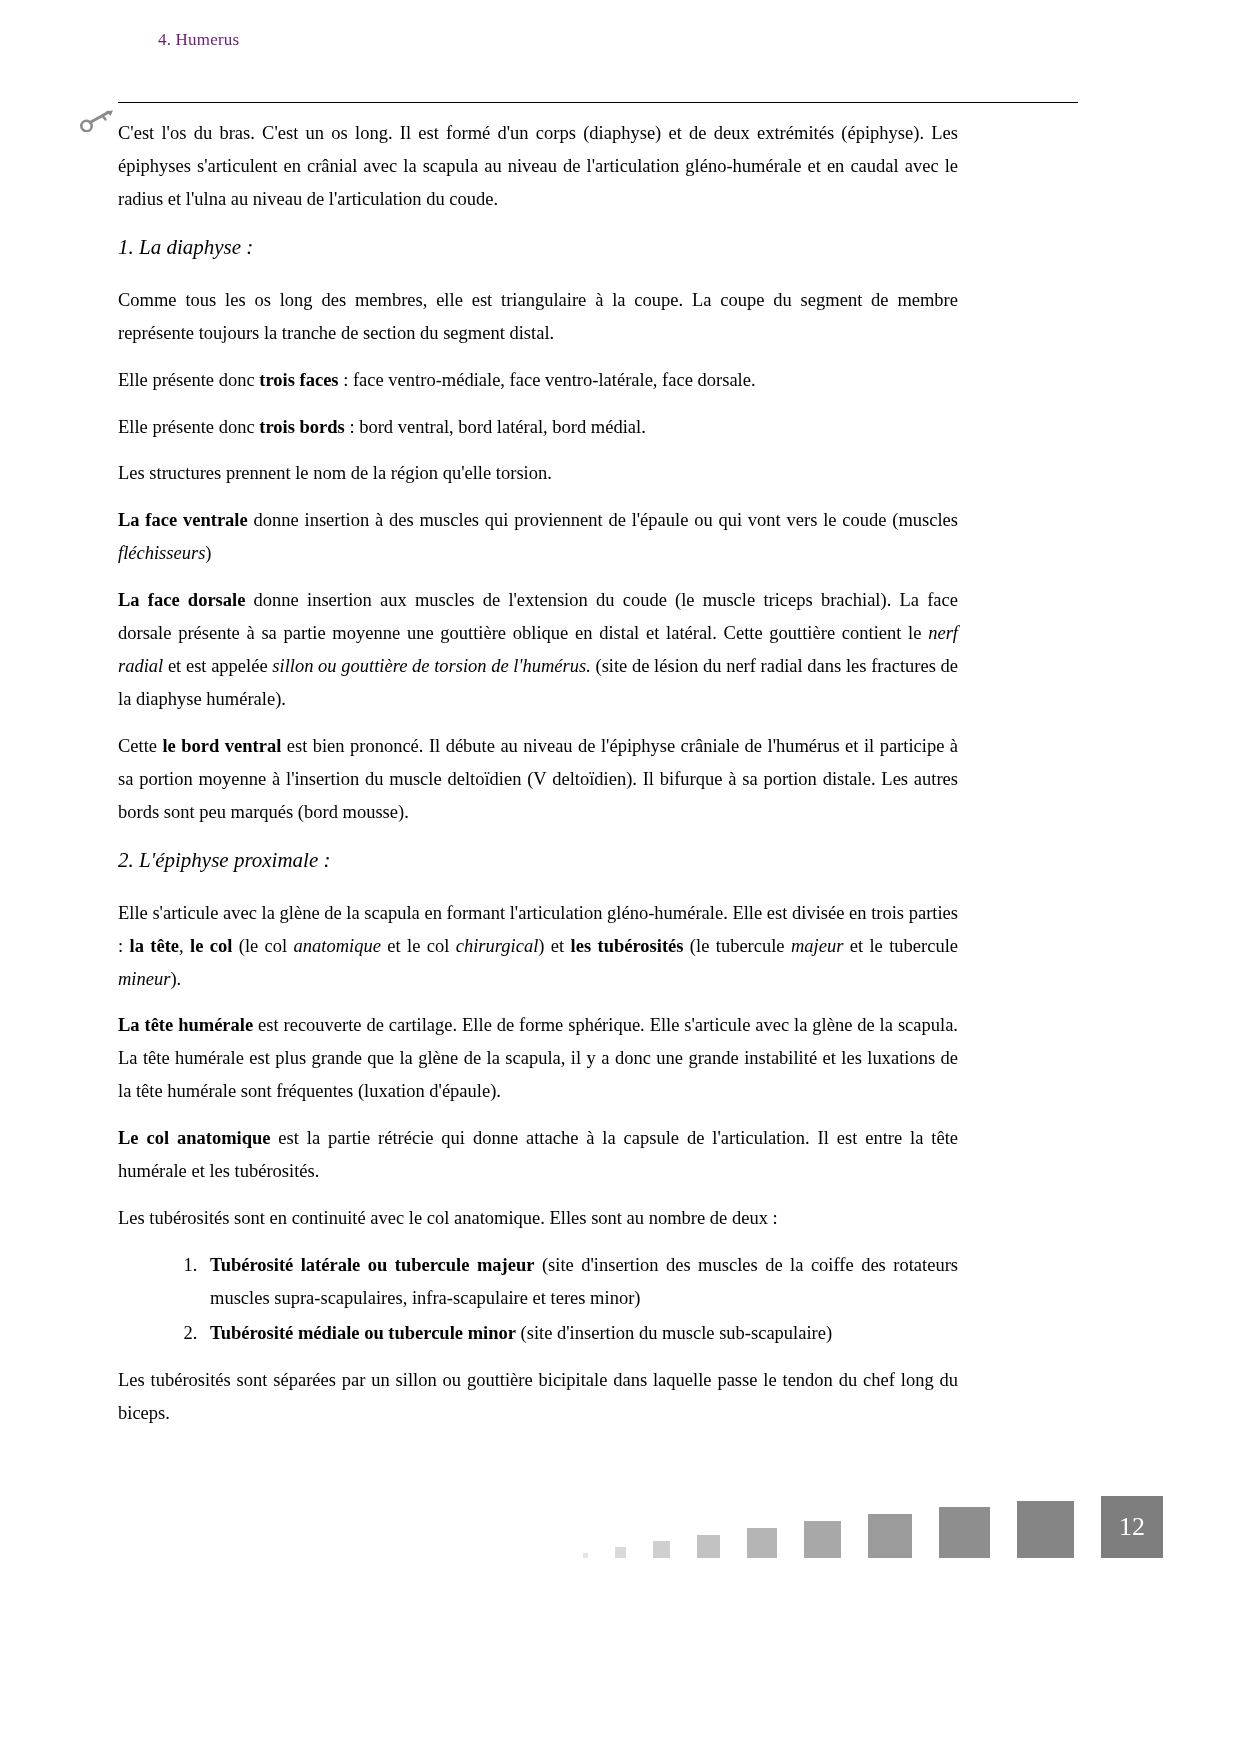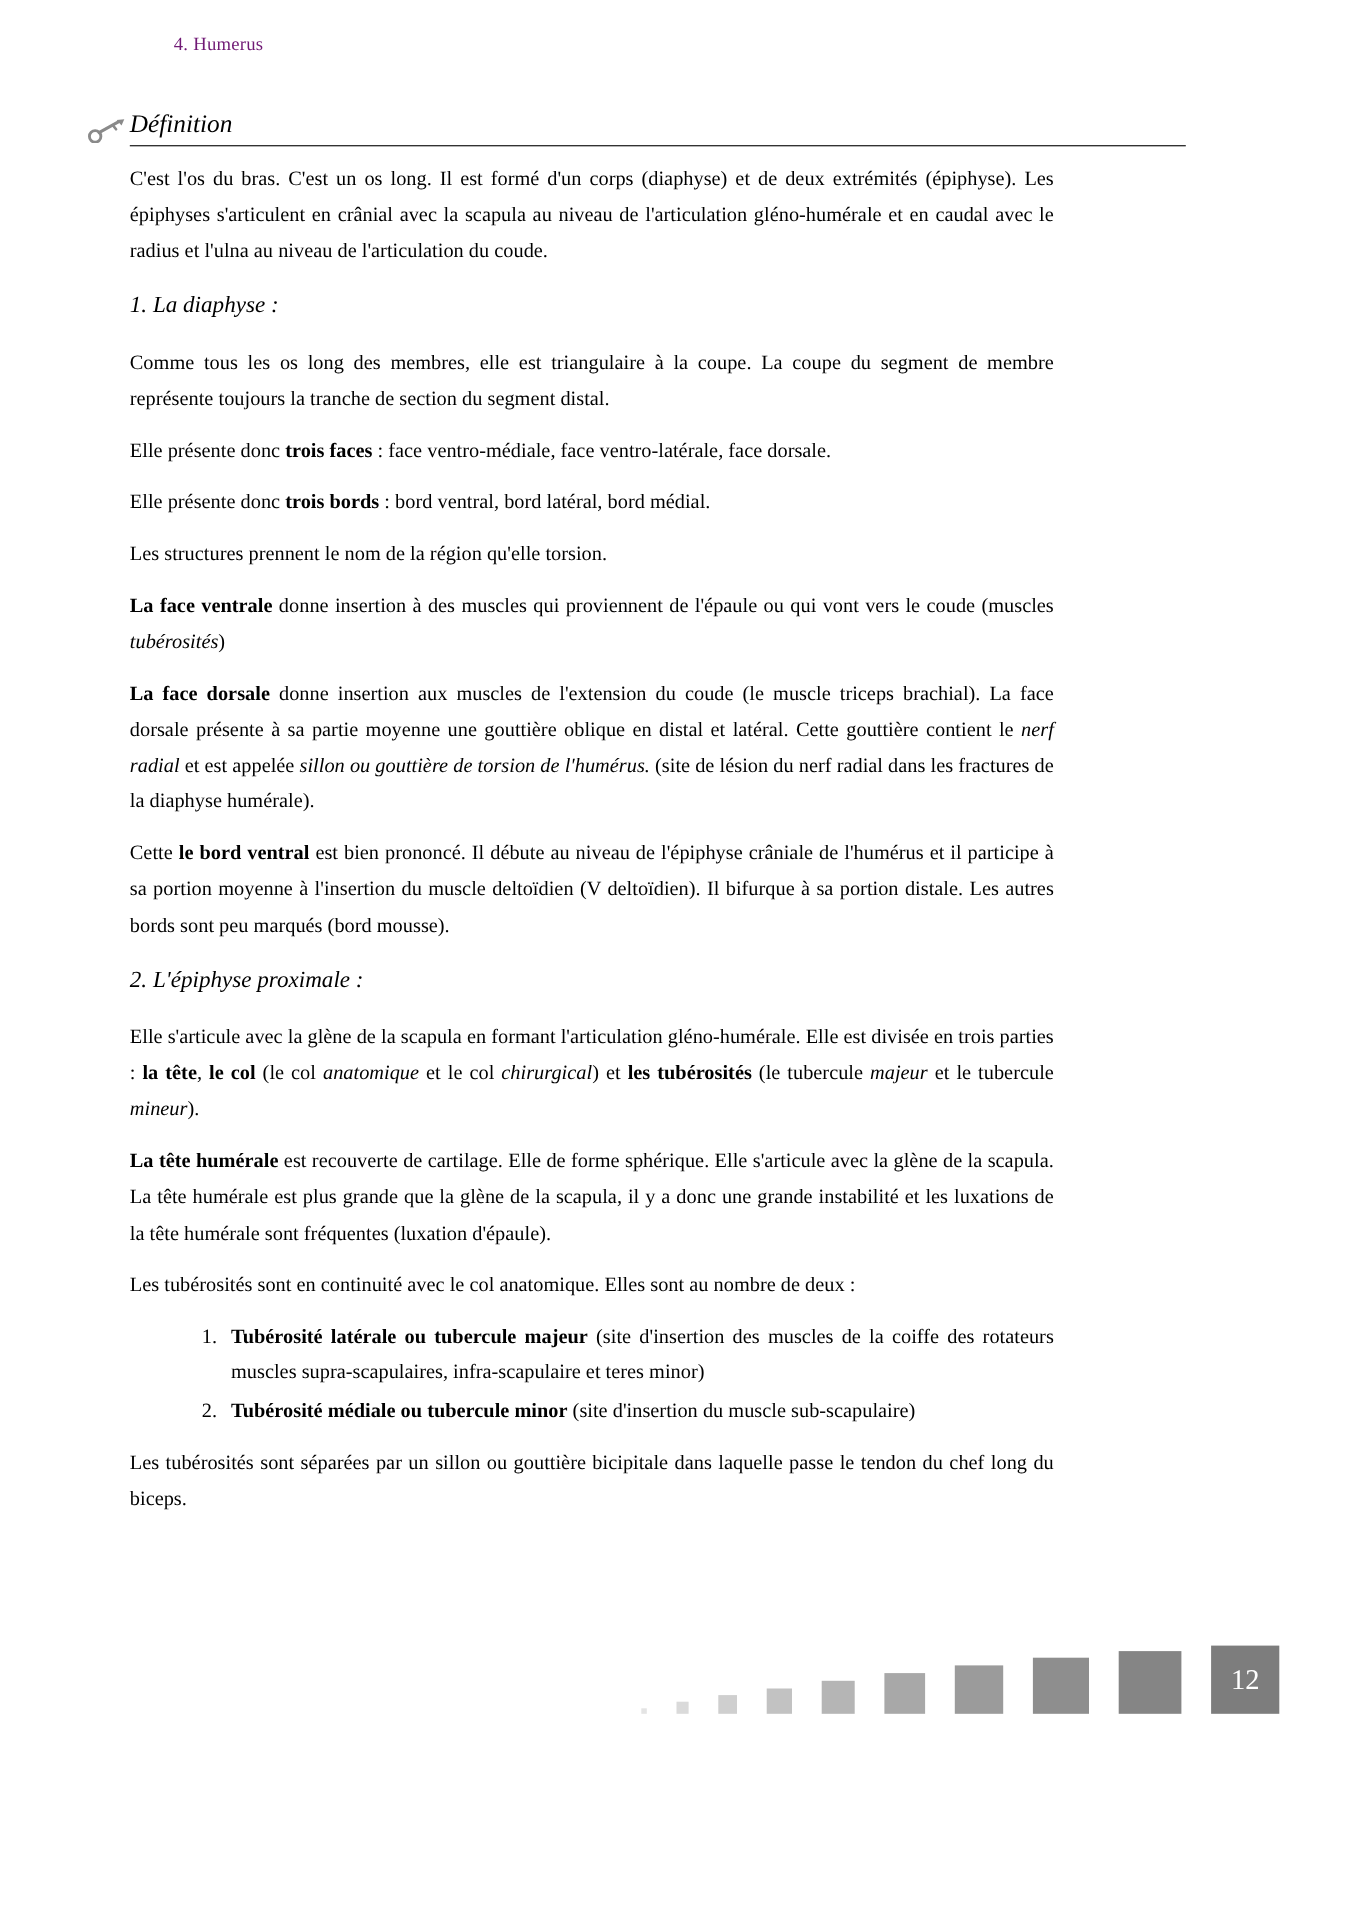--- a/index.html
+++ b/index.html
@@ -146,50 +146,50 @@
 
     <div class="def-block">
       <span class="key-icon">
         <svg width="34" height="22" viewBox="0 0 34 22">
           <circle cx="6.5" cy="16" r="5.2" fill="none" stroke="#8a8a8a" stroke-width="2.6"></circle>
           <line x1="10" y1="12.5" x2="28" y2="2.5" stroke="#8a8a8a" stroke-width="2.8" stroke-linecap="round"></line>
           <line x1="22.5" y1="5.8" x2="25.5" y2="9.5" stroke="#8a8a8a" stroke-width="2.4" stroke-linecap="round"></line>
           <polygon points="26,1 33,0.5 30.5,6" fill="#8a8a8a"></polygon>
         </svg>
       </span>
-      <div class="def-title">Définition</div>
       <hr class="def-rule">
     </div>
 
     <div class="body-wrap">
 
       <p class="para first">C'est l'os du bras. C'est un os long. Il est formé d'un corps (diaphyse) et de deux extrémités (épiphyse). Les épiphyses s'articulent en crânial avec la scapula au niveau de l'articulation gléno-humérale et en caudal avec le radius et l'ulna au niveau de l'articulation du coude.</p>
 
       <h2 class="sub-head">1. La diaphyse :</h2>
 
       <p class="para">Comme tous les os long des membres, elle est triangulaire à la coupe. La coupe du segment de membre représente toujours la tranche de section du segment distal.</p>
 
       <p class="para"><span>Elle présente donc </span><b>trois faces</b><span> : face ventro-médiale, face ventro-latérale, face dorsale.</span></p>
 
       <p class="para"><span>Elle présente donc </span><b>trois bords</b><span> : bord ventral, bord latéral, bord médial.</span></p>
 
       <p class="para">Les structures prennent le nom de la région qu'elle torsion.</p>
 
-      <p class="para"><b>La face ventrale</b><span> donne insertion à des muscles qui proviennent de l'épaule ou qui vont vers le coude (muscles </span><i>tubérosités</i><span>)</span></p>
+      <p class="para"><b>La face ventrale</b><span> donne insertion à des muscles qui proviennent de l'épaule ou qui vont vers le coude (muscles </span><i>fléchisseurs</i><span>)</span></p>
 
       <p class="para"><b>La face dorsale</b><span> donne insertion aux muscles de l'extension du coude (le muscle triceps brachial). La face dorsale présente à sa partie moyenne une gouttière oblique en distal et latéral. Cette gouttière contient le </span><i>nerf radial</i><span> et est appelée </span><i>sillon ou gouttière de torsion de l'humérus.</i><span> (site de lésion du nerf radial dans les fractures de la diaphyse humérale).</span></p>
 
       <p class="para"><span>Cette </span><b>le bord ventral</b><span> est bien prononcé. Il débute au niveau de l'épiphyse crâniale de l'humérus et il participe à sa portion moyenne à l'insertion du muscle deltoïdien (V deltoïdien). Il bifurque à sa portion distale. Les autres bords sont peu marqués (bord mousse).</span></p>
 
       <h2 class="sub-head">2. L'épiphyse proximale :</h2>
 
       <p class="para"><span>Elle s'articule avec la glène de la scapula en formant l'articulation gléno-humérale. Elle est divisée en trois parties : </span><b>la tête</b><span>, </span><b>le col</b><span> (le col </span><i>anatomique</i><span> et le col </span><i>chirurgical</i><span>) et </span><b>les tubérosités</b><span> (le tubercule </span><i>majeur</i><span> et le tubercule </span><i>mineur</i><span>).</span></p>
 
       <p class="para"><b>La tête humérale</b><span> est recouverte de cartilage. Elle de forme sphérique. Elle s'articule avec la glène de la scapula. La tête humérale est plus grande que la glène de la scapula, il y a donc une grande instabilité et les luxations de la tête humérale sont fréquentes (luxation d'épaule).</span></p>
 
+      <p class="para"><b>Le col anatomique</b><span> est la partie rétrécie qui donne attache à la capsule de l'articulation. Il est entre la tête humérale et les tubérosités.</span></p>
 
       <p class="para">Les tubérosités sont en continuité avec le col anatomique. Elles sont au nombre de deux :</p>
 
       <ol class="tuber-list">
         <li><b>Tubérosité latérale ou tubercule majeur</b><span> (site d'insertion des muscles de la coiffe des rotateurs muscles supra-scapulaires, infra-scapulaire et teres minor)</span></li>
         <li><b>Tubérosité médiale ou tubercule minor</b><span> (site d'insertion du muscle sub-scapulaire)</span></li>
       </ol>
 
       <p class="para">Les tubérosités sont séparées par un sillon ou gouttière bicipitale dans laquelle passe le tendon du chef long du biceps.</p>
 

